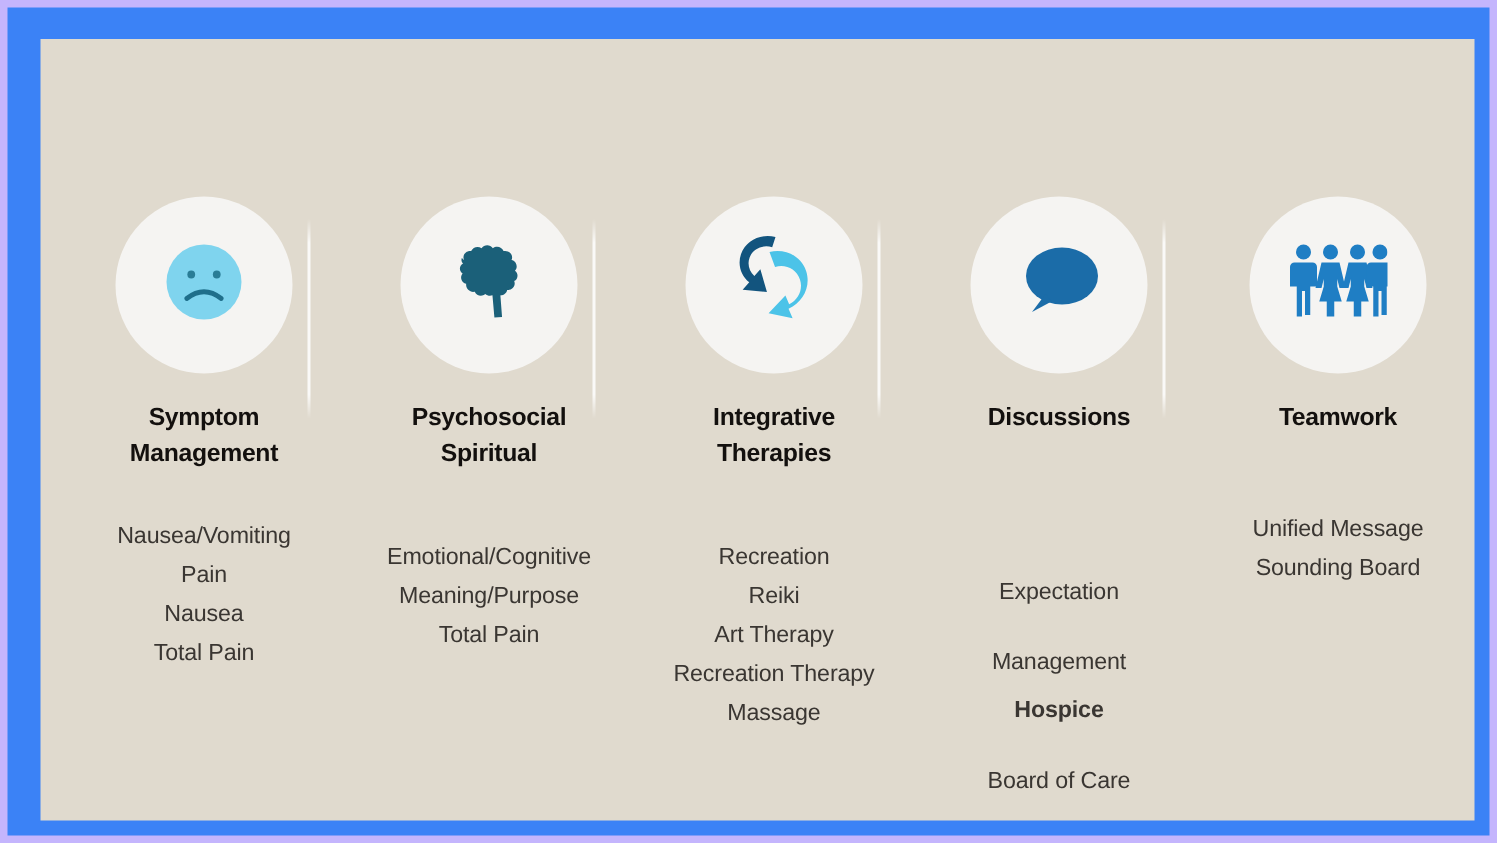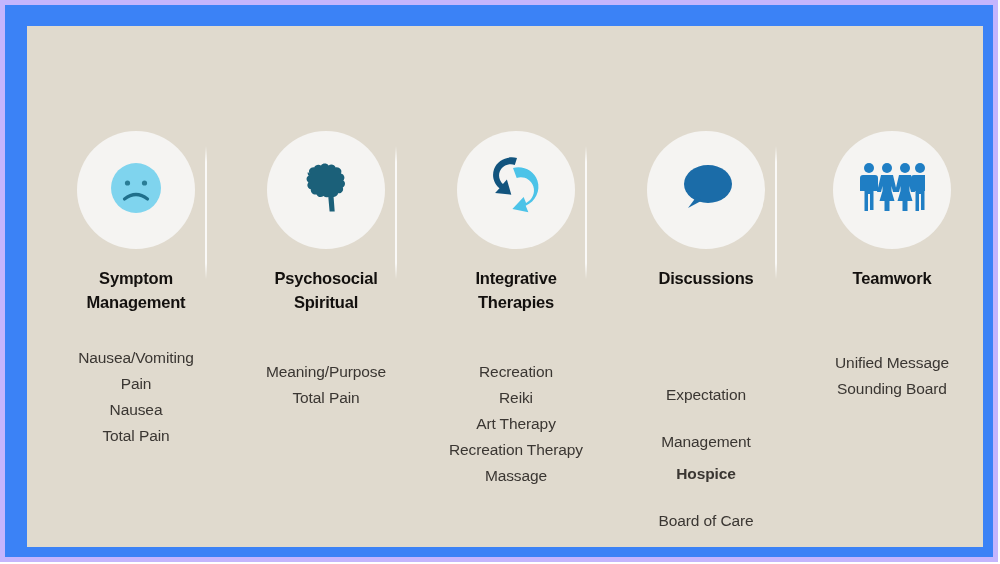--- a/index.html
+++ b/index.html
@@ -124,20 +124,21 @@
           <svg width="60" height="58" viewBox="0 0 60 58">
             <path fill="#1b6079" d="M13.5 14.5c-1.8-3.2 1.2-6.6 4.6-6.1 1.2-2.7 4.6-3.6 6.9-1.9 1.8-2.6 5.8-2.6 7.6 0 2.4-1.9 6-0.9 7.1 1.9 3.6-0.8 6.9 2.6 5.3 6 3.3 0.6 4.6 4.7 2.3 7.1 2.5 1.7 2.2 5.6-0.5 6.9 1.3 3.1-1.4 6.4-4.7 5.9-0.4 2.1-2.2 3.5-4.2 3.6l-0.3 0.1 1.1 14.4-5.1 0.2-1.3-14.7c-1.6 0.6-3.5 0.3-4.8-0.9-2.2 2-5.8 1.2-7-1.5-3.2 0.7-6.2-2.1-5.7-5.3-3.1-0.6-4.5-4.4-2.4-6.8-2.5-1.6-2.4-5.4 0.3-6.8-1.1-1-1.3-2.4-0.8-3.6z"></path>
           </svg>
         </span>
       </div>
       <div class="heading">
         <span class="hline">Psychosocial</span><br>
         <span class="hline">Spiritual</span>
       </div>
       <div class="items" style="top:333px">
+        <span class="item">Emotional/Cognitive</span>
         <span class="item">Meaning/Purpose</span>
         <span class="item">Total Pain</span>
       </div>
     </div>
 
     <div class="column" style="left:394px; width:190px">
       <div class="circle">
         <span>
           <svg width="66" height="72" viewBox="0 0 66 72">
             <path fill="#12547e" d="M34 6c-9.5-2.5-19.6 2.1-22.9 11.1-2.6 7.1-0.2 14.6 5.4 19.1l-4.4 4.9 16.2 1.6-4.4-15.2-4 4.5c-3.4-3-4.8-7.8-3.2-12.2 2.2-6 9.1-9 15.1-6.9z"></path>
@@ -195,20 +196,20 @@
 
               <circle cx="61" cy="8" r="5"></circle>
               <path d="M55 15h12a3 3 0 0 1 3 3v13h-4.5v19h-3.5V34h-2v17h-3.5V31H52V18a3 3 0 0 1 3-3z"></path>
             </g>
           </svg>
         </span>
       </div>
       <div class="heading">
         <span class="hline">Teamwork</span>
       </div>
-      <div class="items" style="top:324px">
+      <div class="items" style="top:314px">
         <span class="item">Unified Message</span>
         <span class="item">Sounding Board</span>
       </div>
     </div>
 
   </div>
 </div>
 
 </body></html>

